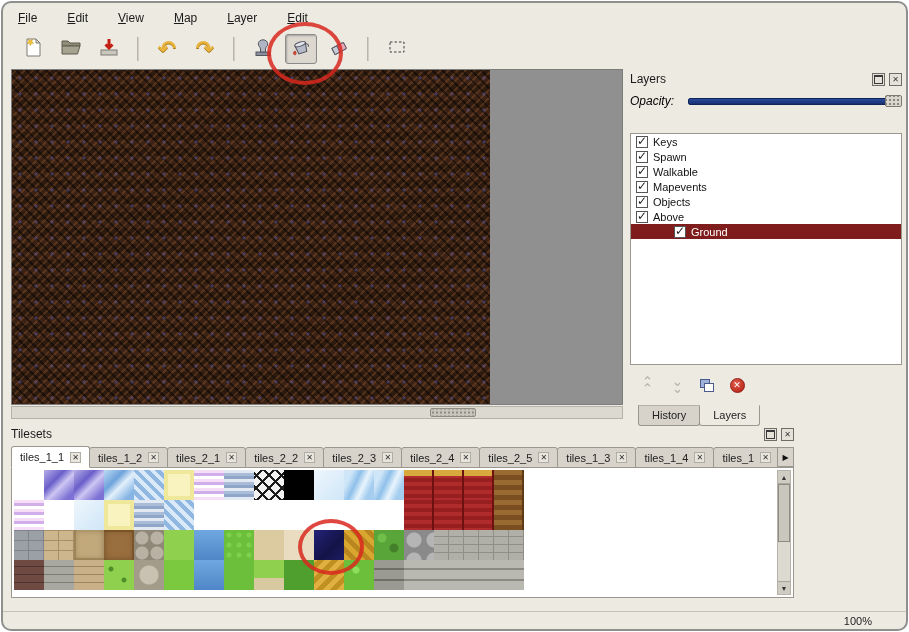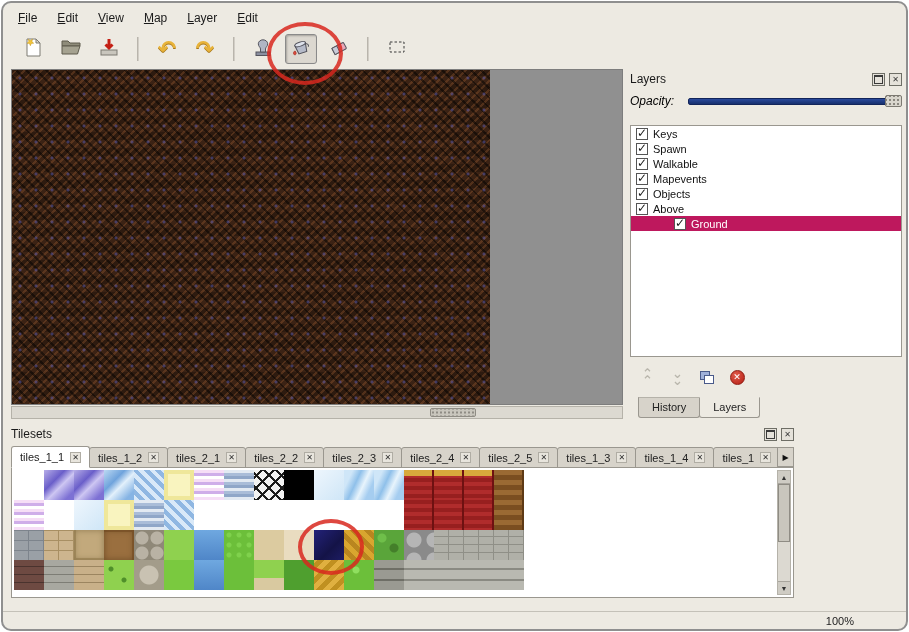--- a/index.html
+++ b/index.html
@@ -11,21 +11,21 @@
   .window {
     position: absolute; left: 1px; top: 1px; width: 907px; height: 630px;
     background: #edeae2;
     border: 2px solid #8f8f8f; border-radius: 10px;
     overflow: hidden;
   }
 
   
   .menubar {
     position: absolute; left: 6px; top: 4px; right: 6px; height: 22px;
-    display: flex; align-items: center; gap: 2px; font-size: 12px; color: #1a1a1a;
+    display: flex; align-items: center; gap: 12px; font-size: 12px; color: #1a1a1a;
   }
   .menu-item { display: inline-block; padding: 3px 9px; cursor: default; }
   .menu-item::first-letter { text-decoration: underline; }
 
   
   .toolbar {
     position: absolute; left: 8px; top: 28px; right: 6px; height: 36px;
     display: flex; align-items: center; gap: 6px; padding-left: 6px;
   }
   .tool-btn {
@@ -90,25 +90,25 @@
     background: linear-gradient(180deg, #2a4a9c, #17306e); border: 1px solid #12255a; border-radius: 2px;
   }
   .slider .handle {
     position: absolute; right: 0; top: 0; width: 17px; height: 12px;
     background: #d9d6cd; border: 1px solid #7d7a72; border-radius: 2px;
     background-image: radial-gradient(circle, #8a877f 1px, transparent 1.4px);
     background-size: 4px 4px; background-position: 2px 2px;
   }
 
   .layer-list {
-    margin-top: 16px; height: 232px; background: #ffffff;
+    margin-top: 24px; height: 232px; background: #ffffff;
     border: 1px solid #9a978f; overflow: hidden;
   }
   .layer-row { display: flex; align-items: center; height: 15px; padding: 0 2px; font-size: 11px; color: #111; }
-  .layer-row.selected { background: #be185d; color: #ffffff; padding-left: 40px; }
+  .layer-row.selected { background: #7f1d1d; color: #ffffff; padding-left: 40px; }
   .checkbox {
     width: 12px; height: 12px; background: #fff; border: 1px solid #555;
     margin: 0 5px 0 3px; position: relative; flex: none;
   }
   .checkbox.checked::after {
     content: "✓"; position: absolute; left: 0px; top: -3px; font-size: 12px; font-weight: bold; color: #1a1a1a;
   }
   .layer-actions { display: flex; align-items: center; gap: 12px; margin-top: 8px; padding-left: 8px; height: 24px; }
   .act-ic { width: 18px; height: 16px; display: flex; align-items: center; justify-content: center; }
   .chev { font-size: 13px; font-weight: bold; color: #b9b6ac; line-height: 7px; letter-spacing: -1px; }
@@ -214,21 +214,21 @@
   .t-grassdark { background: #4f9f2f; }
   .t-wicker2 { background: repeating-linear-gradient(-45deg,#e0b040 0 5px,#c09020 5px 10px); }
   .t-grass3 { background-color: #6cbf3a; background-image: radial-gradient(circle at 12px 10px,#8fdf5f 3px,rgba(0,0,0,0) 4px); }
   .t-brickrow { background: repeating-linear-gradient(0deg,#9a9a92 0 9px,#6e6e66 9px 11px); }
   .t-brickg2 { background: repeating-linear-gradient(0deg,#b9b9b1 0 9px,#8a8a82 9px 11px); }
 
   
   .statusbar {
     position: absolute; left: 0; right: 0; bottom: 0; height: 18px;
     border-top: 1px solid #c4c1b8; display: flex; align-items: center; justify-content: flex-end;
-    font-size: 11px; color: #222; padding-right: 52px;
+    font-size: 11px; color: #222; padding-right: 34px;
   }
 </style>
 </head>
 <body>
 
 <div class="window">
 
   <div class="menubar">
     <span class="menu-item">File</span>
       <span class="menu-item">Edit</span>

